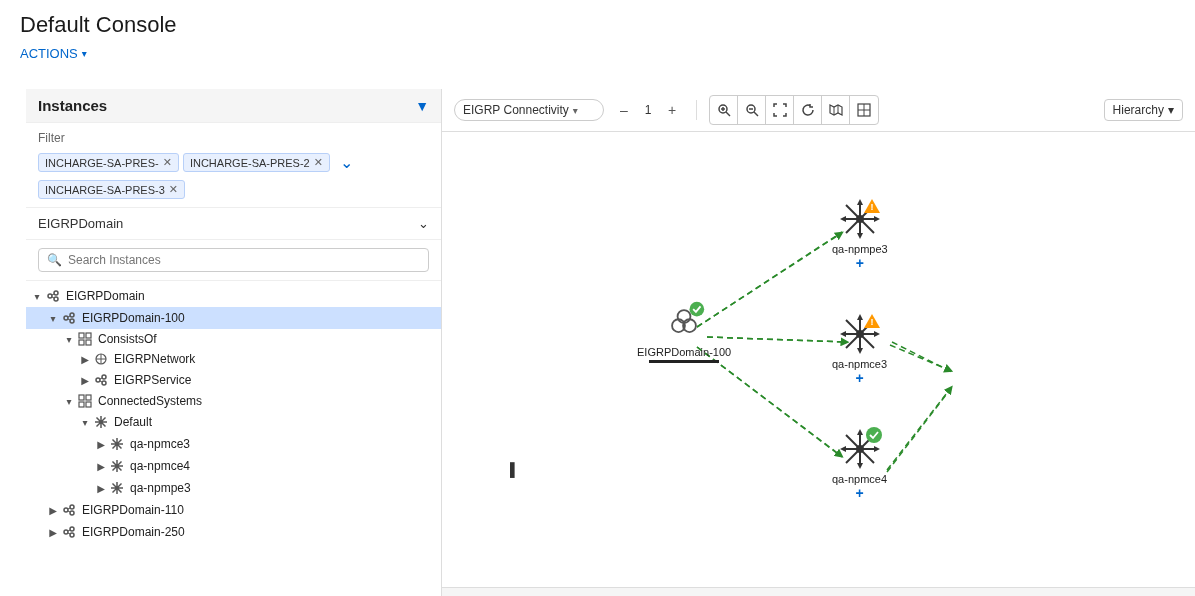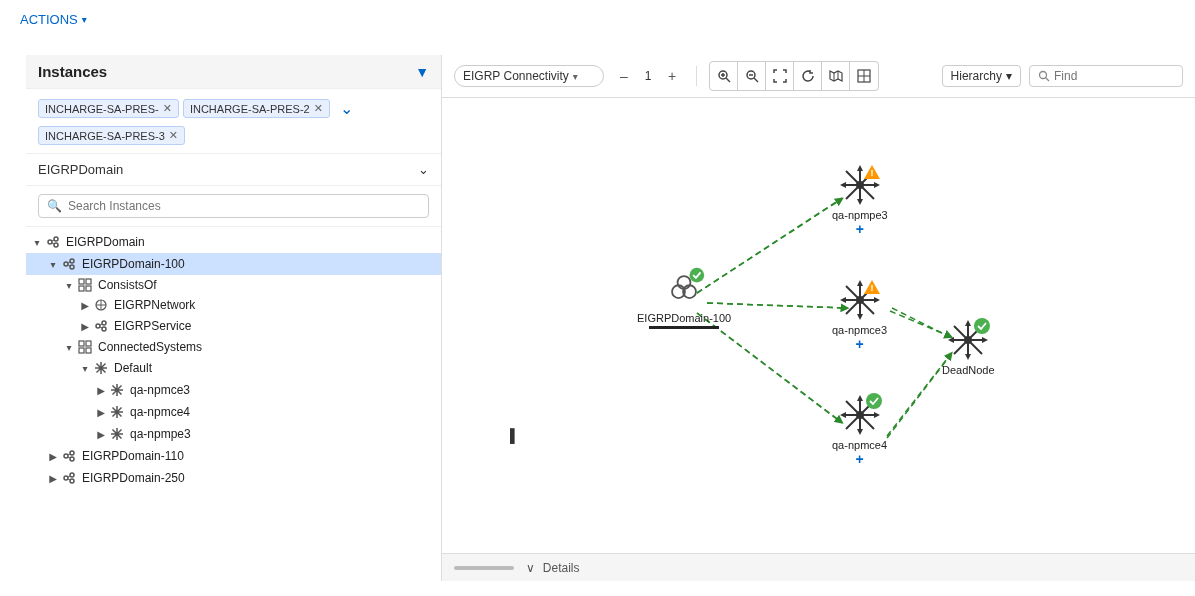--- a/index.html
+++ b/index.html
@@ -78,36 +78,38 @@
     .bottom-bar { height: 28px; border-top: 1px solid #ddd; background: #f5f5f5; display: flex; align-items: center; padding: 0 12px; cursor: pointer; }
     .bottom-bar-label { font-size: 12px; color: #555; display: flex; align-items: center; gap: 4px; }
 
     
     .node-underline { width: 70px; height: 3px; background: #222; margin-top: 2px; }
   </style>
 </head>
 <body>
 
 <div class="page-header">
+  <h1 class="page-title">Default Console</h1>
   <button class="actions-btn">
     <span>ACTIONS</span>
     <span class="chevron">▾</span>
   </button>
 </div>
 
 <div class="main-layout">
 
   <div class="left-panel">
 
     <div class="instances-header">
       <span class="instances-title">Instances</span>
       <span class="filter-icon">▼</span>
     </div>
 
     <div class="filter-section">
+      <div class="filter-label">Filter</div>
       <div class="filter-tags">
         <span class="filter-tag">
           <span>INCHARGE-SA-PRES-</span>
           <span class="tag-close">✕</span>
         </span>
         <span class="filter-tag">
           <span>INCHARGE-SA-PRES-2</span>
           <span class="tag-close">✕</span>
         </span>
         <button class="filter-expand">⌄</button>
@@ -354,27 +356,20 @@
           <svg width="14" height="14" viewBox="0 0 14 14">
               <rect x="1" y="1" width="12" height="12" fill="none" stroke="#444" stroke-width="1.2"></rect>
               <line x1="7" y1="1" x2="7" y2="13" stroke="#444" stroke-width="1"></line>
               <line x1="1" y1="7" x2="13" y2="7" stroke="#444" stroke-width="1"></line>
             </svg>
         </button>
       </div>
       <div class="hierarchy-select">
         <span>Hierarchy</span>
         <span>▾</span>
-      </div>
-      <div class="find-input">
-        <svg width="12" height="12" viewBox="0 0 12 12">
-            <circle cx="5" cy="5" r="3.5" fill="none" stroke="#888" stroke-width="1.3"></circle>
-            <line x1="7.5" y1="7.5" x2="11" y2="11" stroke="#888" stroke-width="1.3"></line>
-          </svg>
-        <input type="text" placeholder="Find" style="">
       </div>
     </div>
 
     <div class="graph-canvas">
 
       <svg class="graph-svg">
 
         <line x1="255" y1="195" x2="400" y2="100" stroke="#2a8a2a" stroke-width="1.5" stroke-dasharray="6,4"></line>
 
         <line x1="265" y1="205" x2="405" y2="210" stroke="#2a8a2a" stroke-width="1.5" stroke-dasharray="6,4"></line>
@@ -450,39 +445,20 @@
             <polygon points="42,22 36,19 36,25" fill="#333"></polygon>
 
             <polygon points="34,2 42,16 26,16" fill="#ff9800"></polygon>
             <text x="34" y="13" text-anchor="middle" font-size="9" font-weight="bold" fill="white">!</text>
           </svg>
         </div>
         <span class="node-label">qa-npmce3</span>
         <span class="node-plus">+</span>
       </div>
 
-      <div class="node" style="left:500px; top:220px;">
-        <div class="node-icon" style="position:relative;">
-          <svg width="44" height="44" viewBox="0 0 44 44">
-            <line x1="22" y1="4" x2="22" y2="40" stroke="#333" stroke-width="2"></line>
-            <line x1="4" y1="22" x2="40" y2="22" stroke="#333" stroke-width="2"></line>
-            <line x1="8" y1="8" x2="36" y2="36" stroke="#333" stroke-width="2"></line>
-            <line x1="36" y1="8" x2="8" y2="36" stroke="#333" stroke-width="2"></line>
-            <circle cx="22" cy="22" r="4" fill="#333"></circle>
-            <polygon points="22,2 19,8 25,8" fill="#333"></polygon>
-            <polygon points="22,42 19,36 25,36" fill="#333"></polygon>
-            <polygon points="2,22 8,19 8,25" fill="#333"></polygon>
-            <polygon points="42,22 36,19 36,25" fill="#333"></polygon>
-
-            <circle cx="36" cy="8" r="8" fill="#4caf50"></circle>
-            <polyline points="32,8 35,11 40,5" fill="none" stroke="white" stroke-width="1.8"></polyline>
-          </svg>
-        </div>
-        <span class="node-label">DeadNode</span>
-      </div>
 
       <div class="node" style="left:390px; top:295px;">
         <div class="node-icon" style="position:relative;">
           <svg width="44" height="44" viewBox="0 0 44 44">
             <line x1="22" y1="4" x2="22" y2="40" stroke="#333" stroke-width="2"></line>
             <line x1="4" y1="22" x2="40" y2="22" stroke="#333" stroke-width="2"></line>
             <line x1="8" y1="8" x2="36" y2="36" stroke="#333" stroke-width="2"></line>
             <line x1="36" y1="8" x2="8" y2="36" stroke="#333" stroke-width="2"></line>
             <circle cx="22" cy="22" r="4" fill="#333"></circle>
             <polygon points="22,2 19,8 25,8" fill="#333"></polygon>

